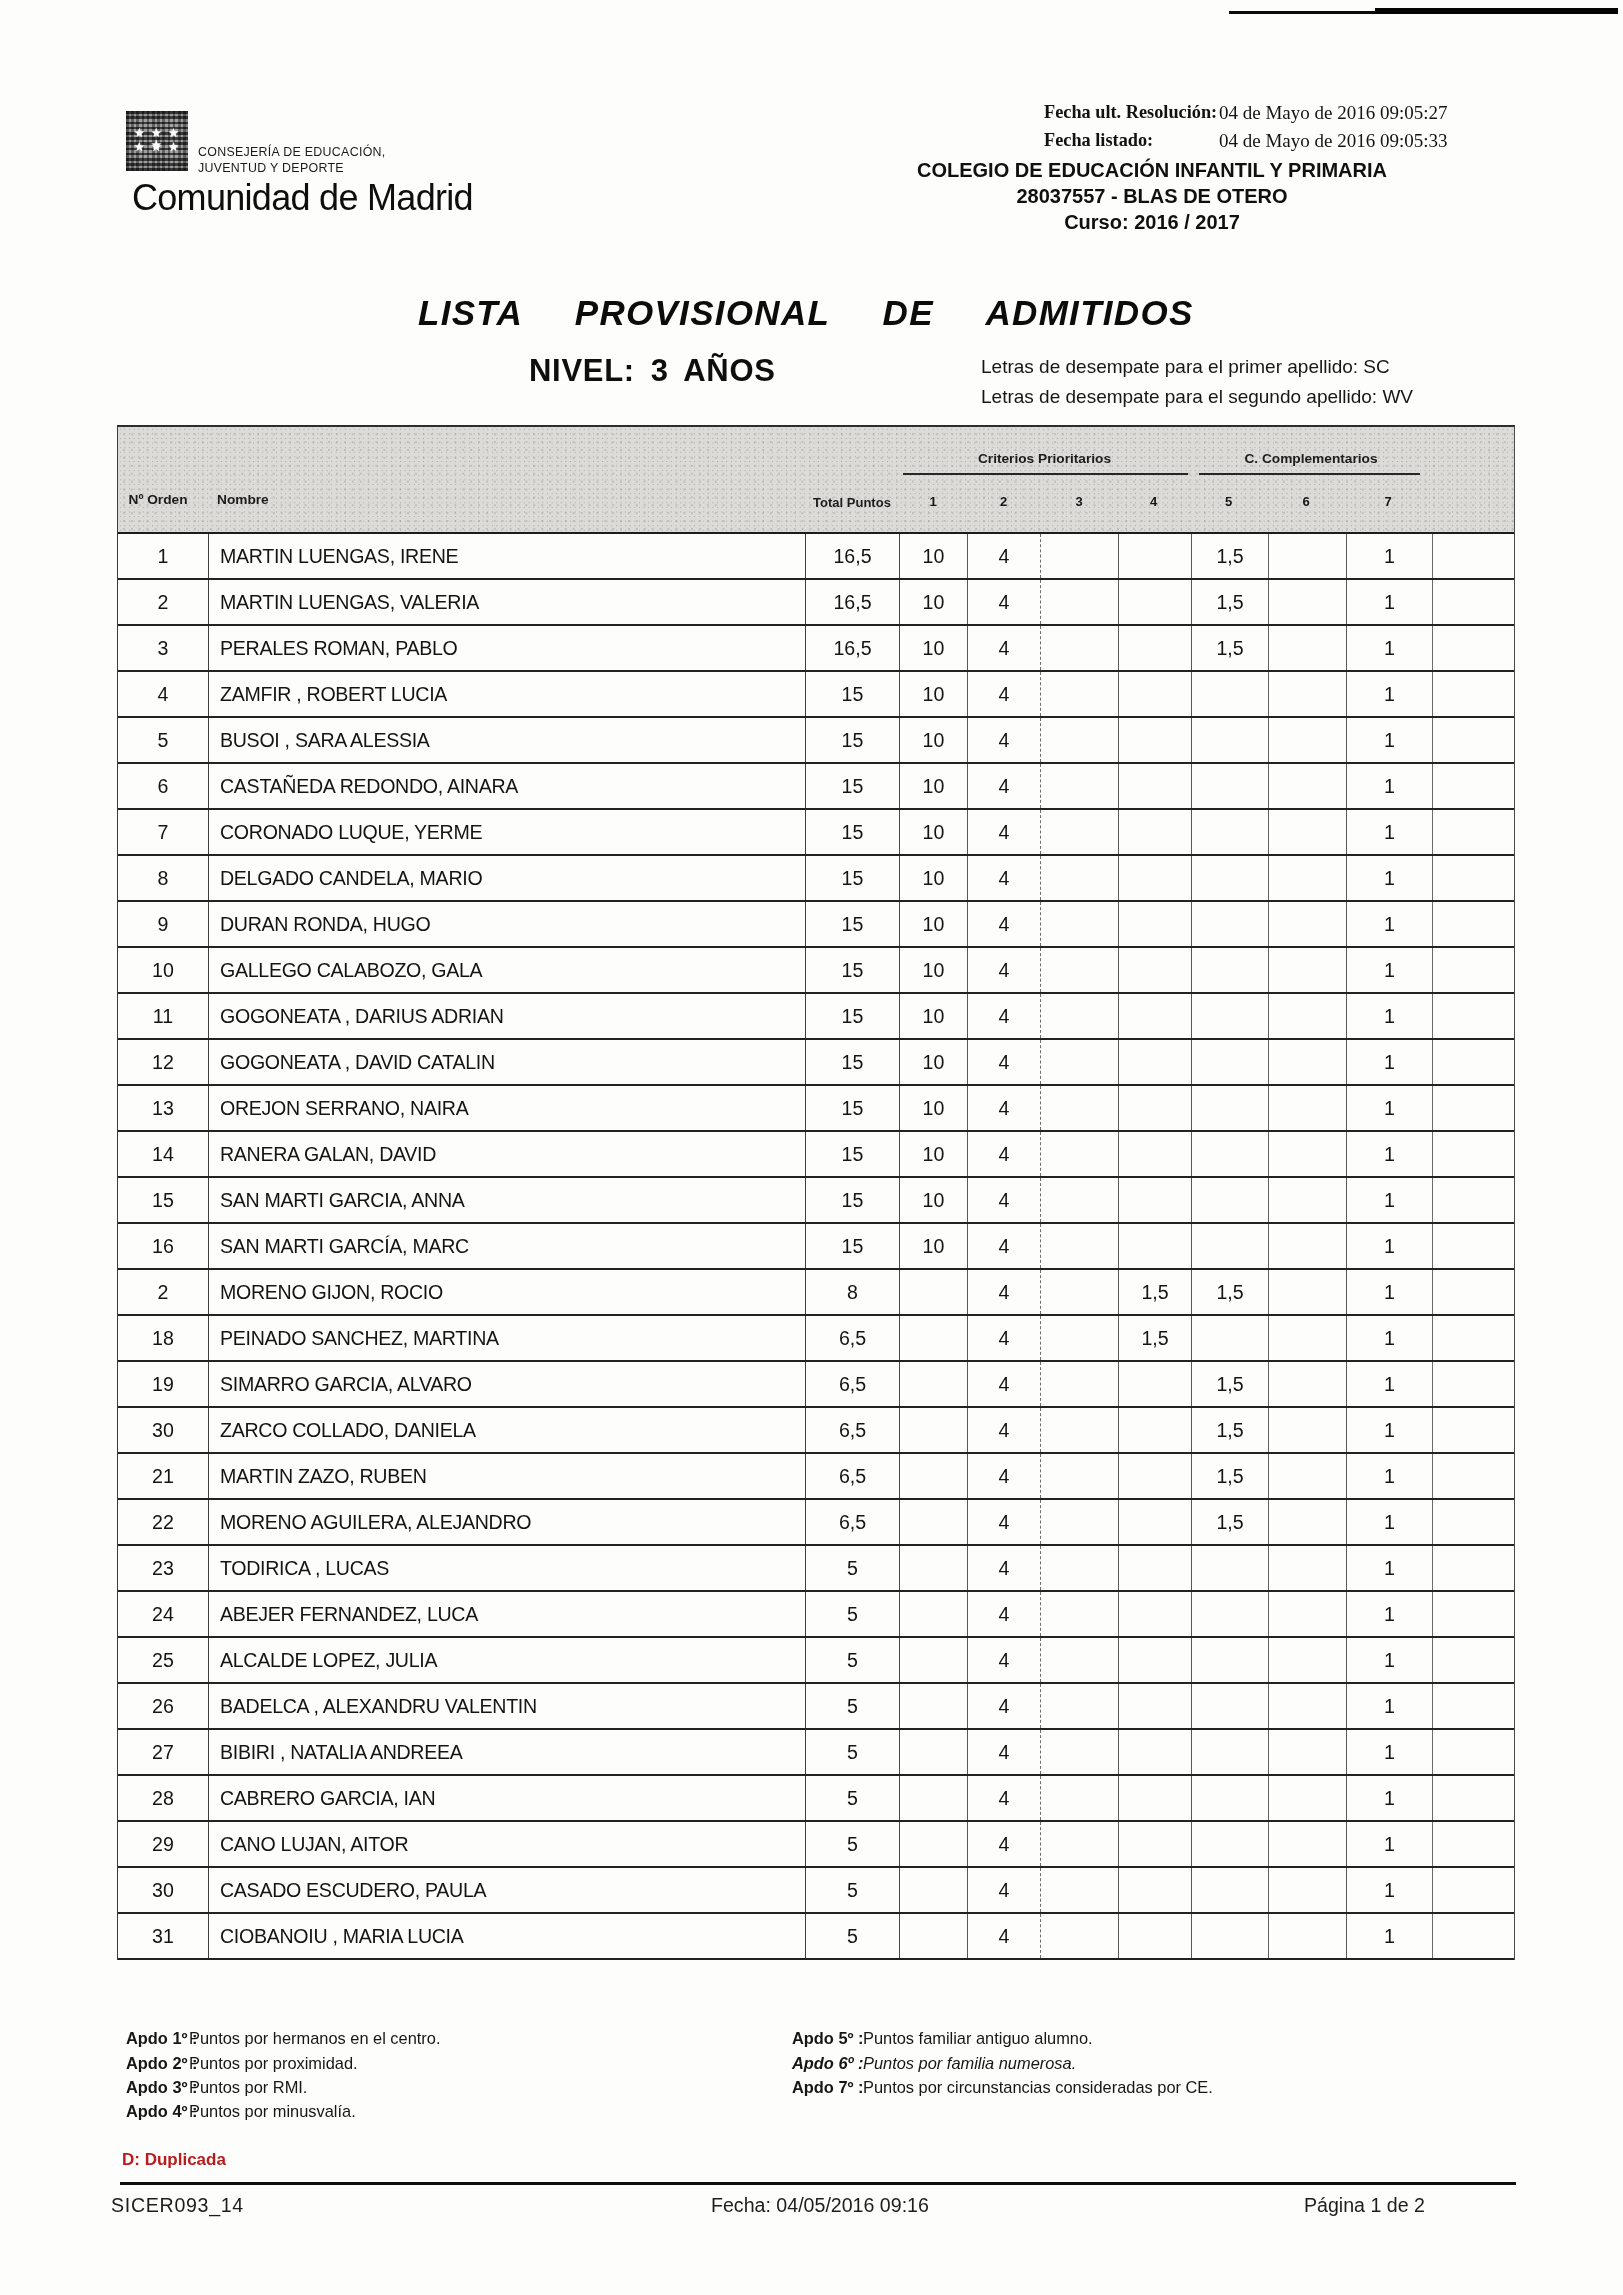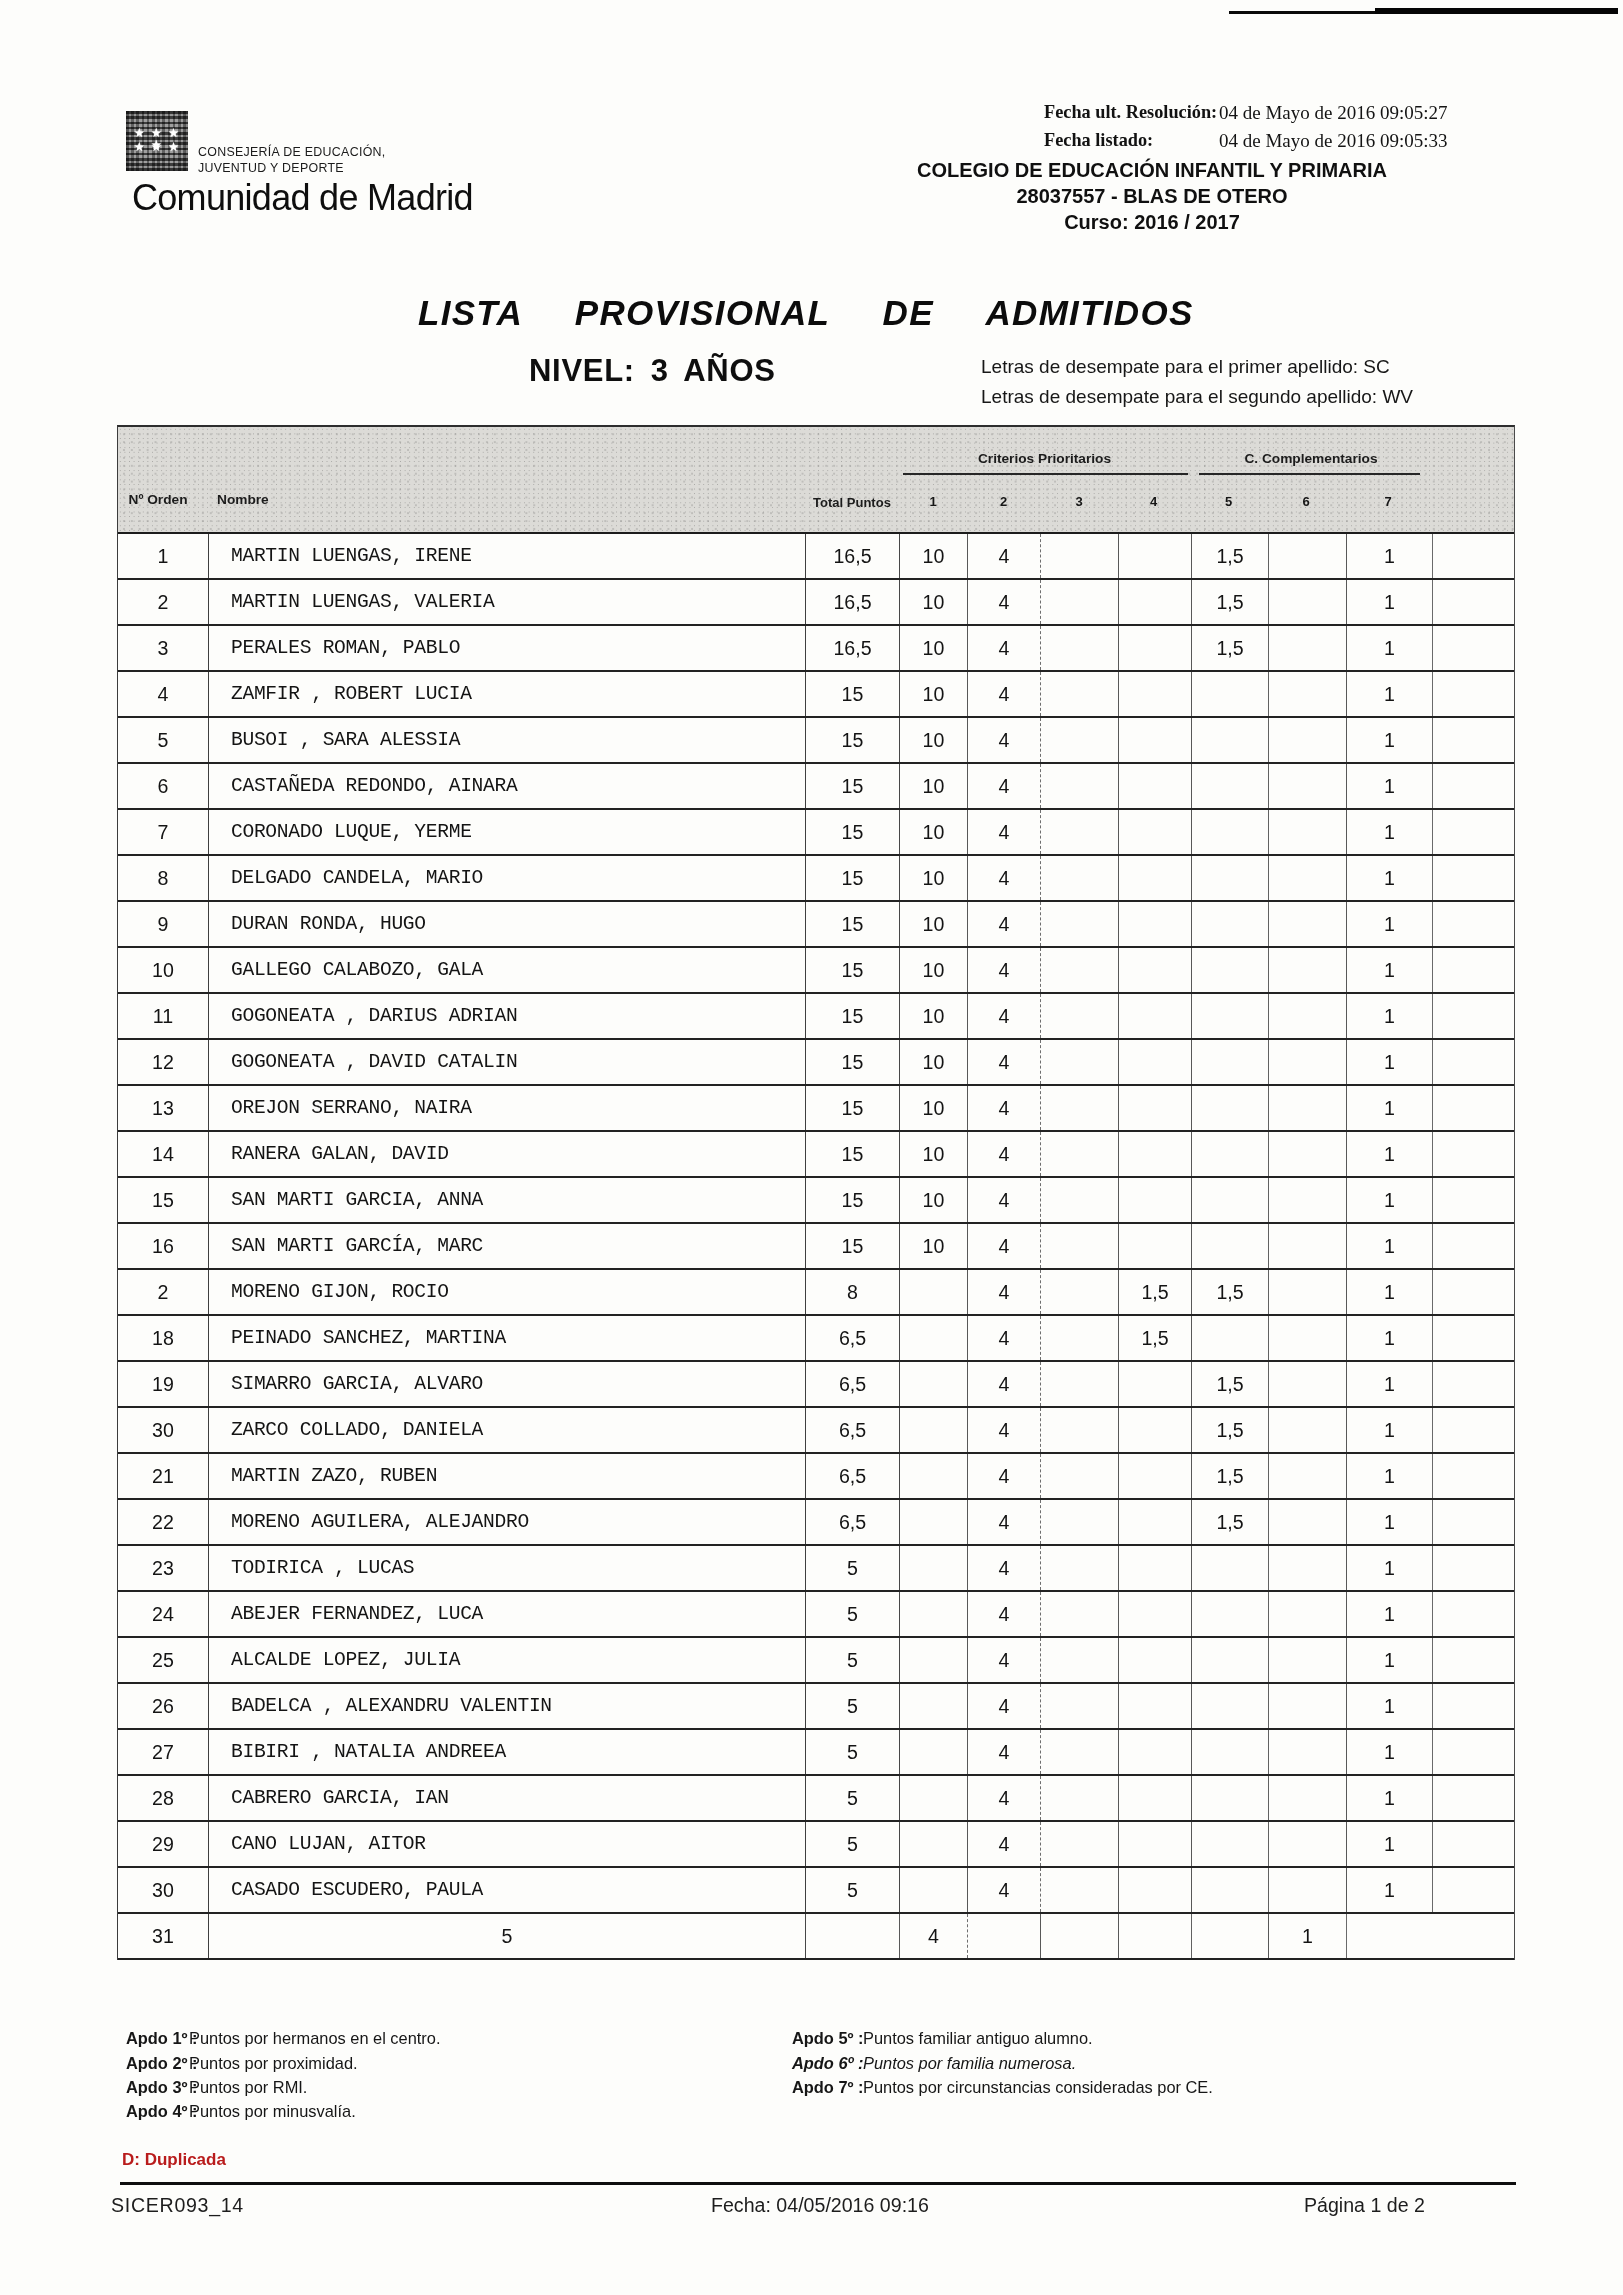--- a/index.html
+++ b/index.html
@@ -91,21 +91,21 @@
     grid-template-columns:90px 597px 94px 68px 73px 78px 73px 77px 78px 86px 82px;
     height:46px;box-sizing:border-box;
     border-bottom:2px solid #222222;
   }
   .td{
     box-sizing:border-box;display:flex;align-items:center;justify-content:center;
     font-size:19.6px;color:#141414;overflow:hidden;white-space:nowrap;
   }
   .td{border-left:1.3px solid #585858;}
   .c-orden{border-left:none;}
-  .c-nombre{justify-content:flex-start;padding-left:22px;letter-spacing:-0.3px;border-left:1.3px solid #3f3f3f;font-family:Liberation Mono, monospace;}
+  .c-nombre{justify-content:flex-start;padding-left:11px;letter-spacing:-0.3px;border-left:1.3px solid #3f3f3f;}
   .c-total{border-left:1.3px solid #3f3f3f;}
   .cnum1{border-left:1.3px solid #474747;}
   .cnum3{border-left-style:dashed;border-left-color:#6e6e6e;}
   .cnum6{border-left-color:#616161;}
   .c-extra{border-left:1.3px solid #6a6a6a;}
 
   
   .legend-row{position:absolute;white-space:nowrap;font-size:16.4px;color:#161616;}
   .legend-label{display:inline-block;font-weight:bold;}
   .lg-left .legend-label{width:63px;}
@@ -558,20 +558,21 @@
           <div class="td c-num cnum2">4</div>
           <div class="td c-num cnum3"></div>
           <div class="td c-num cnum4"></div>
           <div class="td c-num cnum5"></div>
           <div class="td c-num cnum6"></div>
           <div class="td c-num cnum7">1</div>
           <div class="td c-extra"></div>
         </div>
         <div class="trow">
           <div class="td c-orden">31</div>
+          <div class="td c-nombre">CIOBANOIU , MARIA LUCIA</div>
           <div class="td c-total">5</div>
           <div class="td c-num cnum1"></div>
           <div class="td c-num cnum2">4</div>
           <div class="td c-num cnum3"></div>
           <div class="td c-num cnum4"></div>
           <div class="td c-num cnum5"></div>
           <div class="td c-num cnum6"></div>
           <div class="td c-num cnum7">1</div>
           <div class="td c-extra"></div>
         </div>

